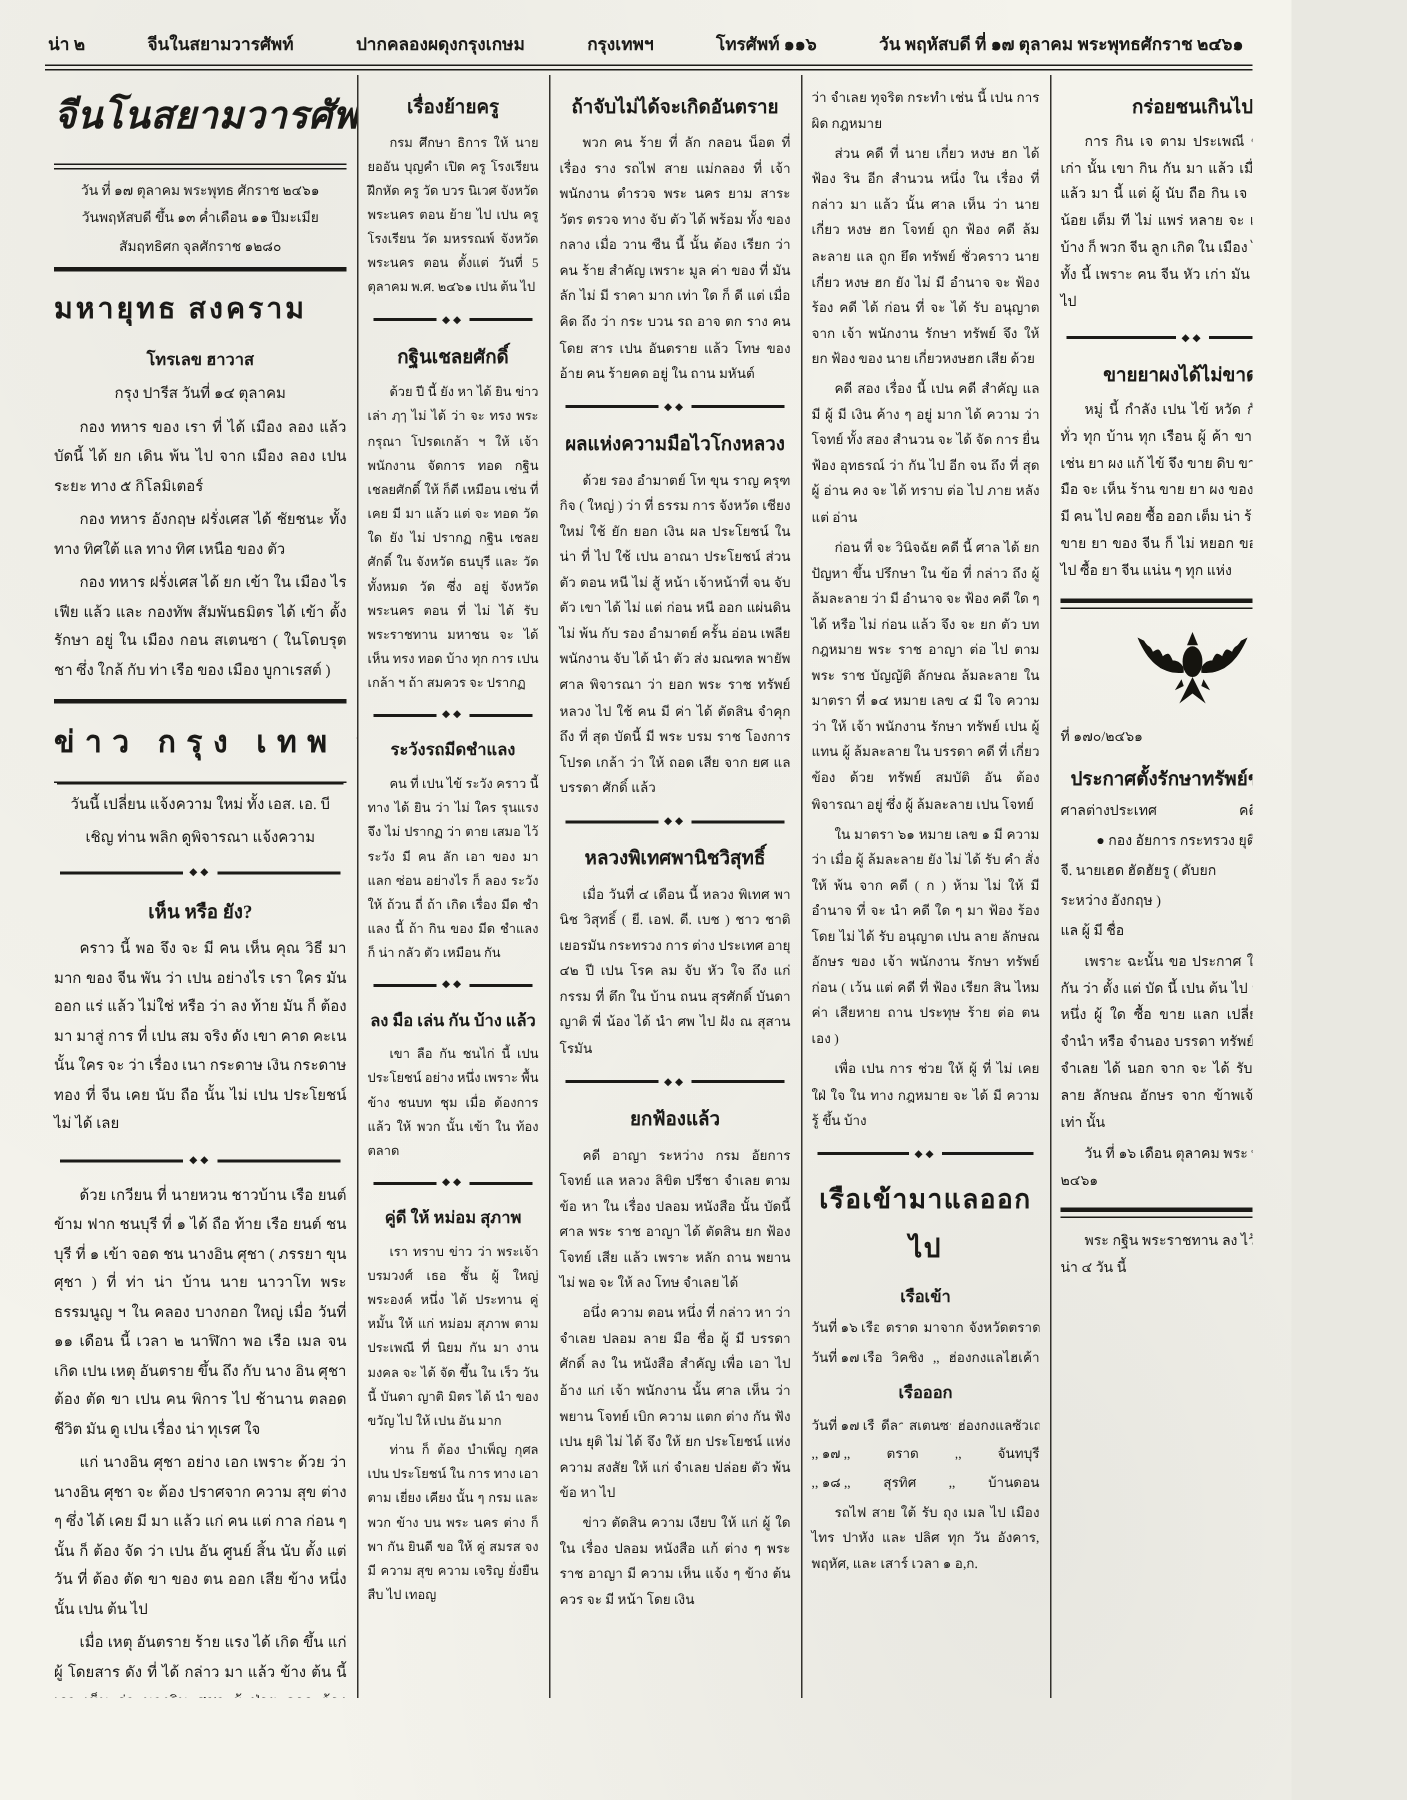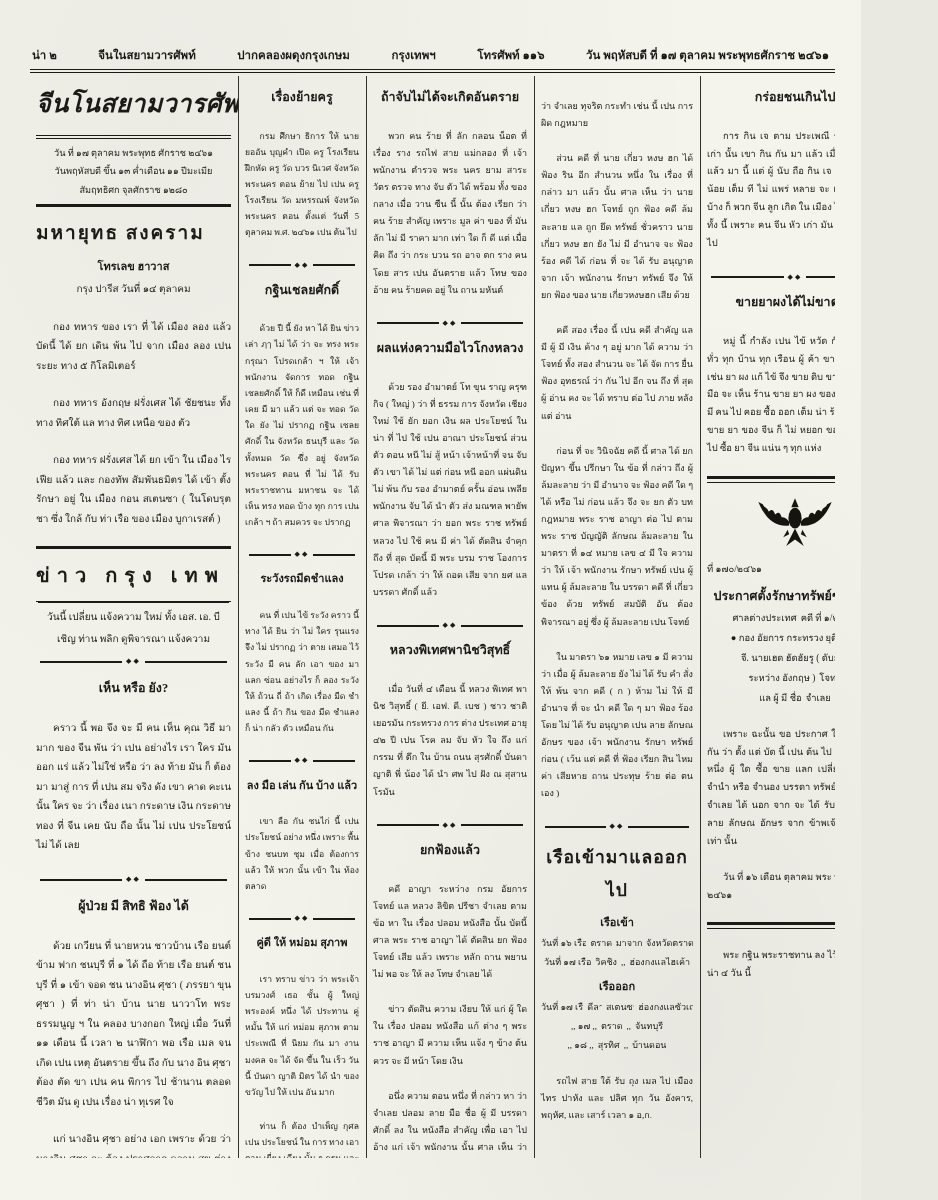--- a/index.html
+++ b/index.html
@@ -5,21 +5,21 @@
   :root{ --paper:#f4f3ec; --ink:#1b1a17; }
   html,body{margin:0;padding:0;}
   body{
     width:938px;height:1200px;
     font-family:"Liberation Serif","DejaVu Serif",serif;
     color:var(--ink);
     background:#e9e8e1;
   }
   .page{
     position:relative;width:861px;height:1200px;box-sizing:border-box;
-    padding:46px 26px 12px 30px;
+    padding:20px 26px 12px 30px;
     background:
       radial-gradient(ellipse at 20% 10%, rgba(0,0,0,0.035), transparent 55%),
       radial-gradient(ellipse at 80% 85%, rgba(0,0,0,0.05), transparent 50%),
       var(--paper);
     overflow:hidden;
   }
   .hdr{
     display:flex;justify-content:space-between;align-items:baseline;
     font-size:11.5px;font-weight:bold;padding:0 6px 5px 2px;
     border-bottom:4px double var(--ink);
@@ -48,30 +48,30 @@
   .h1{font-size:19px;font-weight:bold;text-align:left;margin:7px 0 3px;letter-spacing:2px;}
   .h1b{font-size:17.5px;font-weight:bold;text-align:center;margin:7px 0 3px;letter-spacing:1px;}
   .h2{font-size:12.5px;font-weight:bold;text-align:center;margin:6px 0 2px;}
   .h3{font-size:11px;font-weight:bold;text-align:center;margin:5px 0 2px;}
   .banner{
     font-size:20px;font-weight:bold;text-align:center;letter-spacing:7px;
     border-top:3px solid var(--ink);border-bottom:1px solid var(--ink);
     box-shadow:0 3px 0 -2px var(--ink);
     padding:7px 0 6px;margin:9px 0 5px;white-space:nowrap;
   }
-  p{margin:18px 0;}
+  p{margin:3px 0;}
   .p{text-align:justify;text-indent:1.7em;}
   .pf{text-indent:0;}
   .pc{text-align:center;margin:2px 0;}
   .pl{text-align:left;margin:3px 0;}
   .sep{display:flex;align-items:center;margin:7px 4px;}
   .sep::before,.sep::after{content:"";flex:1;border-top:2px solid var(--ink);}
   .sep .sep-d{padding:0 4px;font-size:7px;letter-spacing:2px;}
   .sep2{border-top:3px solid var(--ink);border-bottom:1.5px solid var(--ink);height:3px;margin:8px 0;}
-  .row{display:flex;justify-content:center;gap:4px;margin:2px 0;}
+  .row{display:flex;justify-content:space-between;gap:4px;margin:2px 0;}
   .row .cell{white-space:nowrap;overflow:hidden;}
   .sig{text-align:right;margin:2px 0;}
   .emblem{display:flex;justify-content:center;margin:12px 0 8px;}
 </style>
 </head>
 <body>
 
 <div class="page">
   <header class="hdr">
     <span>น่า ๒</span>
@@ -99,21 +99,20 @@
         <p class="pc">วันนี้ เปลี่ยน แจ้งความ ใหม่ ทั้ง เอส. เอ. บี</p>
         <p class="pc">เชิญ ท่าน พลิก ดูพิจารณา แจ้งความ</p>
         <div class="sep">
           <span class="sep-d">◆◆</span>
         </div>
         <div class="h2">เห็น หรือ ยัง?</div>
         <p class="p">คราว นี้ พอ จึง จะ มี คน เห็น คุณ วิธี มา มาก ของ จีน พัน ว่า เปน อย่างไร เรา ใคร มัน ออก แร่ แล้ว ไม่ใช่ หรือ ว่า ลง ท้าย มัน ก็ ต้อง มา มาสู่ การ ที่ เปน สม จริง ดัง เขา คาด คะเน นั้น ใคร จะ ว่า เรื่อง เนา กระดาษ เงิน กระดาษ ทอง ที่ จีน เคย นับ ถือ นั้น ไม่ เปน ประโยชน์ ไม่ ได้ เลย</p>
         <div class="sep">
           <span class="sep-d">◆◆</span>
         </div>
-        <div class="h2">ผู้ป่วย มี สิทธิ ฟ้อง ได้</div>
         <p class="p">ด้วย เกวียน ที่ นายหวน ชาวบ้าน เรือ ยนต์ ข้าม ฟาก ชนบุรี ที่ ๑ ได้ ถือ ท้าย เรือ ยนต์ ชนบุรี ที่ ๑ เข้า จอด ชน นางอิน ศุชา ( ภรรยา ขุนศุชา ) ที่ ท่า น่า บ้าน นาย นาวาโท พระ ธรรมนูญ ฯ ใน คลอง บางกอก ใหญ่ เมื่อ วันที่ ๑๑ เดือน นี้ เวลา ๒ นาฬิกา พอ เรือ เมล จน เกิด เปน เหตุ อันตราย ขึ้น ถึง กับ นาง อิน ศุชา ต้อง ตัด ขา เปน คน พิการ ไป ช้านาน ตลอด ชีวิต มัน ดู เปน เรื่อง น่า ทุเรศ ใจ</p>
         <p class="p">แก่ นางอิน ศุชา อย่าง เอก เพราะ ด้วย ว่า นางอิน ศุชา จะ ต้อง ปราศจาก ความ สุข ต่าง ๆ ซึ่ง ได้ เคย มี มา แล้ว แก่ คน แต่ กาล ก่อน ๆ นั้น ก็ ต้อง จัด ว่า เปน อัน ศูนย์ สิ้น นับ ตั้ง แต่ วัน ที่ ต้อง ตัด ขา ของ ตน ออก เสีย ข้าง หนึ่ง นั้น เปน ต้น ไป</p>
         <p class="p">เมื่อ เหตุ อันตราย ร้าย แรง ได้ เกิด ขึ้น แก่ ผู้ โดยสาร ดัง ที่ ได้ กล่าว มา แล้ว ข้าง ต้น นี้ เรา เห็น ว่า นางอิน ศุชา ผู้ ป่วย ควร ต้อง จัดการ ฟ้อง ร้อง บริษัท เรียก ค่า เสียหาย แล ขอ ให้ ศาล ลง โทษ นายท้าย ผู้ ที่ ทำการ เดิน เรือ เพื่อ จะ ได้ เปน คุณ ประโยชน์ แก่ ผู้ อื่น ๆ หรือ ประเทศ ต่อ ไป ใน อนาคต ด้วย</p>
       </section>
     <section class="col c2">
         <div class="h2">เรื่องย้ายครู</div>
         <p class="p">กรม ศึกษา ธิการ ให้ นาย ยออัน บุญคำ เปิด ครู โรงเรียน ฝึกหัด ครู วัด บวร นิเวศ จังหวัด พระนคร ตอน ย้าย ไป เปน ครู โรงเรียน วัด มหรรณพ์ จังหวัด พระนคร ตอน ตั้งแต่ วันที่ 5 ตุลาคม พ.ศ. ๒๔๖๑ เปน ต้น ไป</p>
         <div class="sep">
           <span class="sep-d">◆◆</span>
         </div>
@@ -147,29 +146,30 @@
         <div class="sep">
           <span class="sep-d">◆◆</span>
         </div>
         <div class="h2">หลวงพิเทศพานิชวิสุทธิ์</div>
         <p class="p">เมื่อ วันที่ ๔ เดือน นี้ หลวง พิเทศ พานิช วิสุทธิ์ ( ยี. เอฟ. ดี. เบช ) ชาว ชาติ เยอรมัน กระทรวง การ ต่าง ประเทศ อายุ ๔๒ ปี เปน โรค ลม จับ หัว ใจ ถึง แก่ กรรม ที่ ตึก ใน บ้าน ถนน สุรศักดิ์ บันดา ญาติ พี่ น้อง ได้ นำ ศพ ไป ฝัง ณ สุสาน โรมัน</p>
         <div class="sep">
           <span class="sep-d">◆◆</span>
         </div>
         <div class="h2">ยกฟ้องแล้ว</div>
         <p class="p">คดี อาญา ระหว่าง กรม อัยการ โจทย์ แล หลวง ลิขิต ปรีชา จำเลย ตาม ข้อ หา ใน เรื่อง ปลอม หนังสือ นั้น บัดนี้ ศาล พระ ราช อาญา ได้ ตัดสิน ยก ฟ้อง โจทย์ เสีย แล้ว เพราะ หลัก ถาน พยาน ไม่ พอ จะ ให้ ลง โทษ จำเลย ได้</p>
+        <p class="p">อนึ่ง ความ ตอน หนึ่ง ที่ กล่าว หา ว่า จำเลย ปลอม ลาย มือ ชื่อ ผู้ มี บรรดา ศักดิ์ ลง ใน หนังสือ สำคัญ เพื่อ เอา ไป อ้าง แก่ เจ้า พนักงาน นั้น ศาล เห็น ว่า พยาน โจทย์ เบิก ความ แตก ต่าง กัน ฟัง เปน ยุติ ไม่ ได้ จึง ให้ ยก ประโยชน์ แห่ง ความ สงสัย ให้ แก่ จำเลย ปล่อย ตัว พ้น ข้อ หา ไป</p>
         <p class="p">ข่าว ตัดสิน ความ เงียบ ให้ แก่ ผู้ ใด ใน เรื่อง ปลอม หนังสือ แก้ ต่าง ๆ พระ ราช อาญา มี ความ เห็น แจ้ง ๆ ข้าง ต้น ควร จะ มี หน้า โดย เงิน</p>
-        <p class="p">อนึ่ง ความ ตอน หนึ่ง ที่ กล่าว หา ว่า จำเลย ปลอม ลาย มือ ชื่อ ผู้ มี บรรดา ศักดิ์ ลง ใน หนังสือ สำคัญ เพื่อ เอา ไป อ้าง แก่ เจ้า พนักงาน นั้น ศาล เห็น ว่า พยาน โจทย์ เบิก ความ แตก ต่าง กัน ฟัง เปน ยุติ ไม่ ได้ จึง ให้ ยก ประโยชน์ แห่ง ความ สงสัย ให้ แก่ จำเลย ปล่อย ตัว พ้น ข้อ หา ไป</p>
       </section>
     <section class="col c4">
         <p class="p pf">ว่า จำเลย ทุจริต กระทำ เช่น นี้ เปน การ ผิด กฎหมาย</p>
         <p class="p">ส่วน คดี ที่ นาย เกี่ยว หงษ ฮก ได้ ฟ้อง ริน อีก สำนวน หนึ่ง ใน เรื่อง ที่ กล่าว มา แล้ว นั้น ศาล เห็น ว่า นาย เกี่ยว หงษ ฮก โจทย์ ถูก ฟ้อง คดี ล้มละลาย แล ถูก ยึด ทรัพย์ ชั่วคราว นาย เกี่ยว หงษ ฮก ยัง ไม่ มี อำนาจ จะ ฟ้อง ร้อง คดี ได้ ก่อน ที่ จะ ได้ รับ อนุญาต จาก เจ้า พนักงาน รักษา ทรัพย์ จึง ให้ ยก ฟ้อง ของ นาย เกี่ยวหงษฮก เสีย ด้วย</p>
         <p class="p">คดี สอง เรื่อง นี้ เปน คดี สำคัญ แล มี ผู้ มี เงิน ค้าง ๆ อยู่ มาก ได้ ความ ว่า โจทย์ ทั้ง สอง สำนวน จะ ได้ จัด การ ยื่น ฟ้อง อุทธรณ์ ว่า กัน ไป อีก จน ถึง ที่ สุด ผู้ อ่าน คง จะ ได้ ทราบ ต่อ ไป ภาย หลัง แต่ อ่าน</p>
         <p class="p">ก่อน ที่ จะ วินิจฉัย คดี นี้ ศาล ได้ ยก ปัญหา ขึ้น ปรึกษา ใน ข้อ ที่ กล่าว ถึง ผู้ ล้มละลาย ว่า มี อำนาจ จะ ฟ้อง คดี ใด ๆ ได้ หรือ ไม่ ก่อน แล้ว จึง จะ ยก ตัว บท กฎหมาย พระ ราช อาญา ต่อ ไป ตาม พระ ราช บัญญัติ ลักษณ ล้มละลาย ใน มาตรา ที่ ๑๔ หมาย เลข ๔ มี ใจ ความ ว่า ให้ เจ้า พนักงาน รักษา ทรัพย์ เปน ผู้ แทน ผู้ ล้มละลาย ใน บรรดา คดี ที่ เกี่ยว ข้อง ด้วย ทรัพย์ สมบัติ อัน ต้อง พิจารณา อยู่ ซึ่ง ผู้ ล้มละลาย เปน โจทย์</p>
         <p class="p">ใน มาตรา ๖๑ หมาย เลข ๑ มี ความ ว่า เมื่อ ผู้ ล้มละลาย ยัง ไม่ ได้ รับ คำ สั่ง ให้ พ้น จาก คดี ( ก ) ห้าม ไม่ ให้ มี อำนาจ ที่ จะ นำ คดี ใด ๆ มา ฟ้อง ร้อง โดย ไม่ ได้ รับ อนุญาต เปน ลาย ลักษณ อักษร ของ เจ้า พนักงาน รักษา ทรัพย์ ก่อน ( เว้น แต่ คดี ที่ ฟ้อง เรียก สิน ไหม ค่า เสียหาย ถาน ประทุษ ร้าย ต่อ ตน เอง )</p>
+        <p class="p">เพื่อ เปน การ ช่วย ให้ ผู้ ที่ ไม่ เคย ใฝ่ ใจ ใน ทาง กฎหมาย จะ ได้ มี ความ รู้ ขึ้น บ้าง</p>
         <div class="sep">
           <span class="sep-d">◆◆</span>
         </div>
         <div class="h1b">เรือเข้ามาแลออกไป</div>
         <div class="h3">เรือเข้า</div>
         <div class="row">
           <span class="cell">วันที่ ๑๖ เรือ</span>
           <span class="cell">ตราด</span>
           <span class="cell">มาจาก</span>
           <span class="cell">จังหวัดตราด</span>

